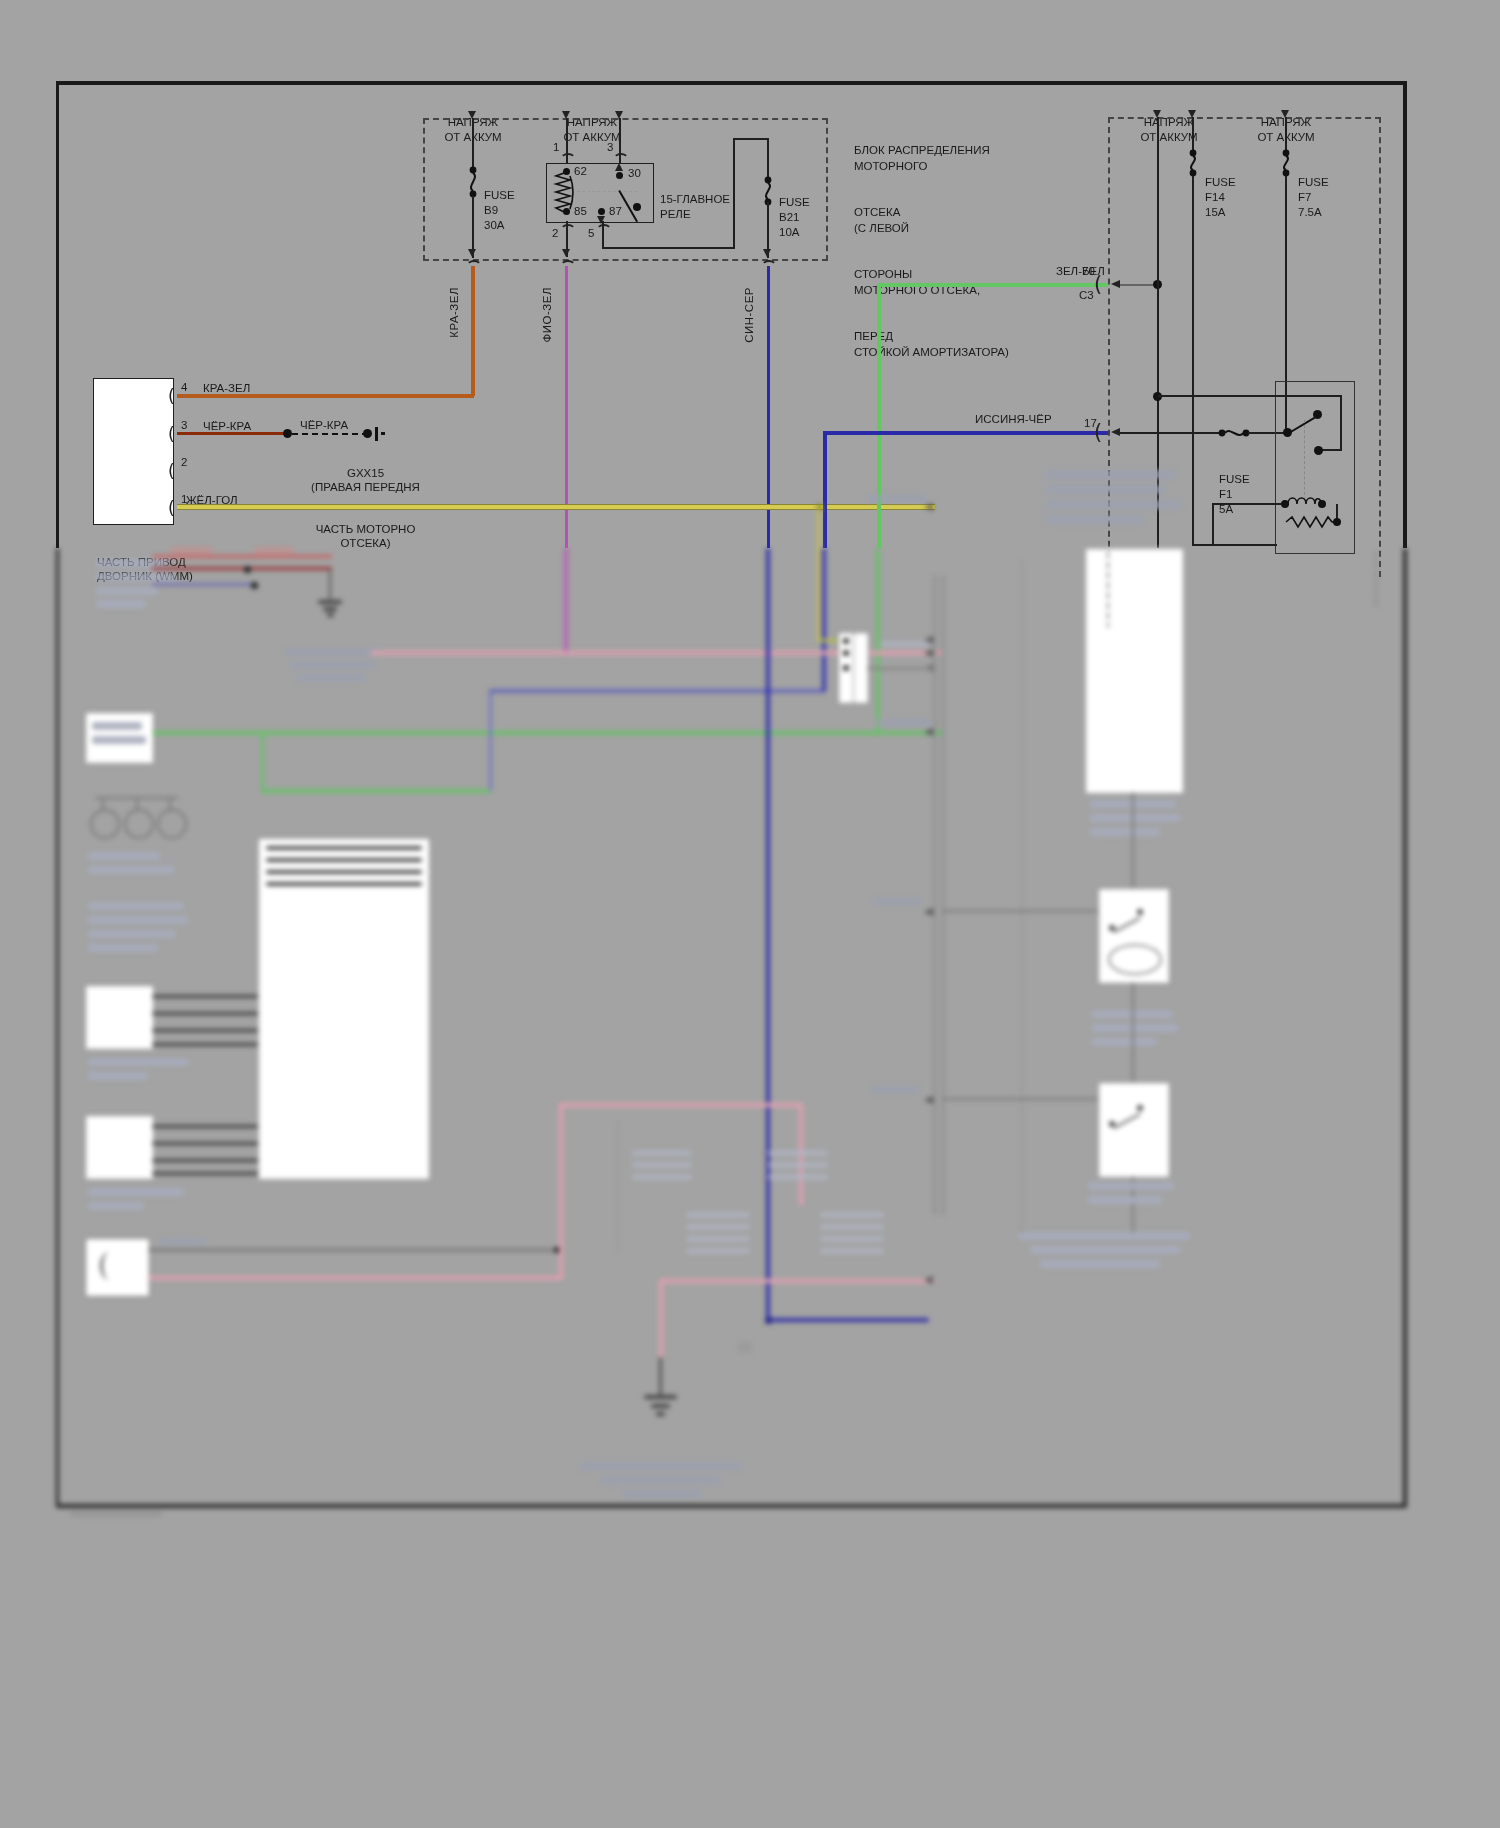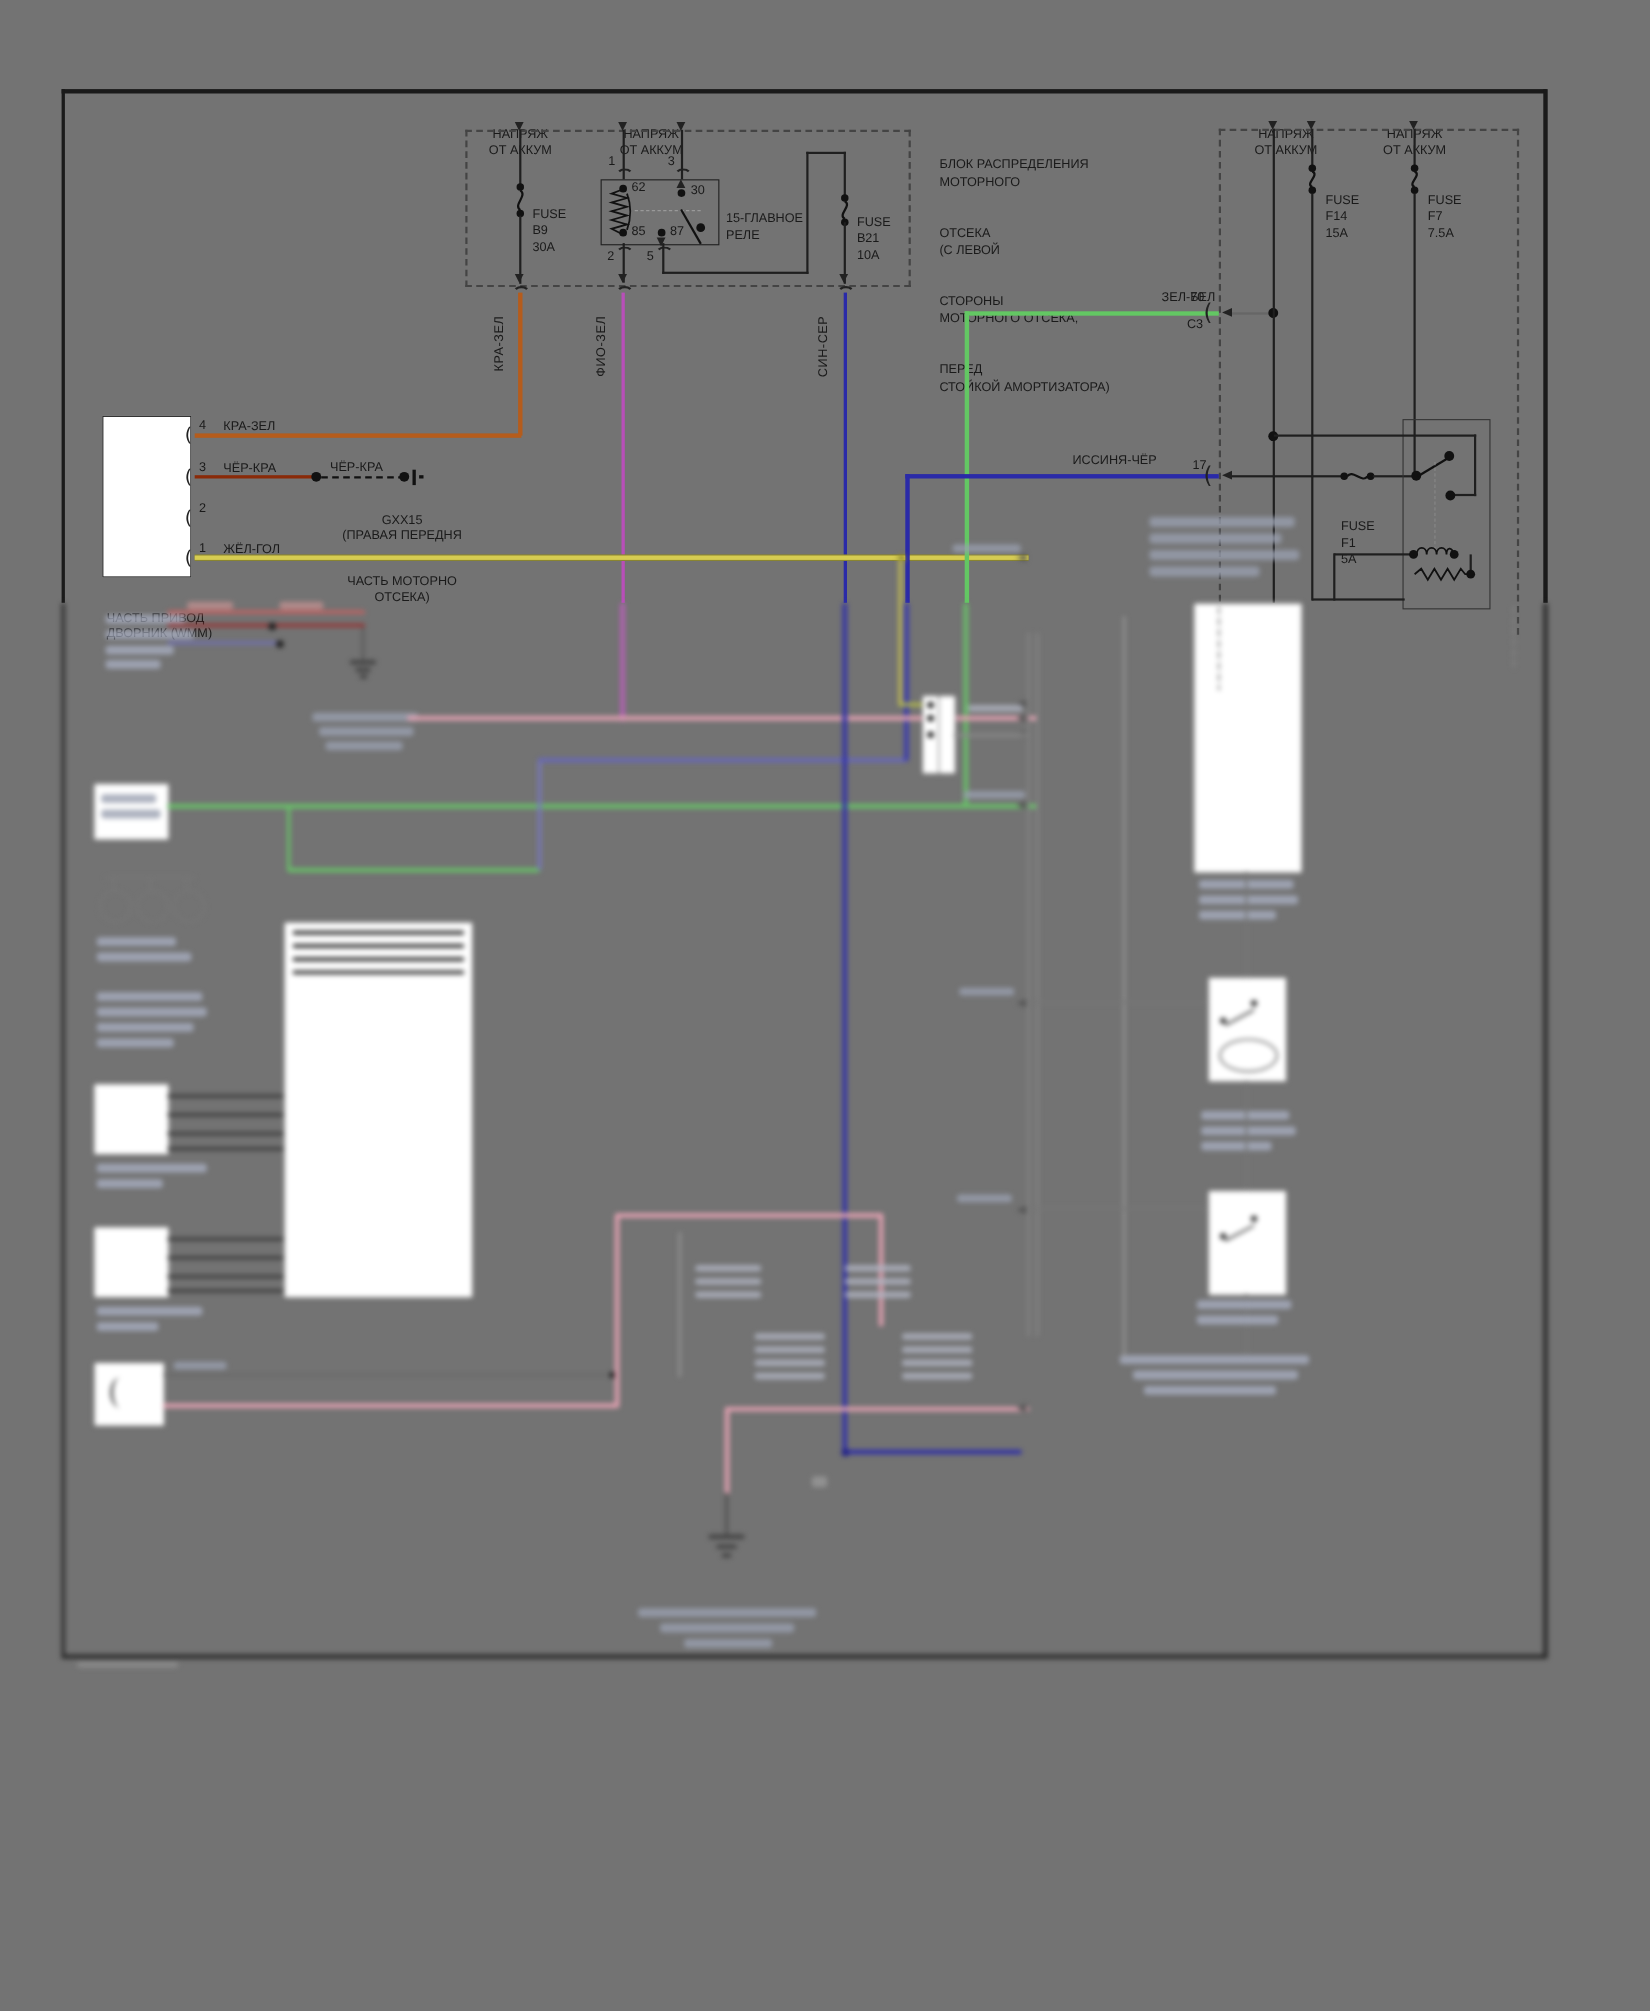--- a/index.html
+++ b/index.html
@@ -1,16 +1,16 @@
 <!DOCTYPE html>
 <html><head>
 <meta charset="utf-8">
 <style>
   html,body{margin:0;padding:0;background:#fff;}
-  .stage{position:relative;width:1500px;height:1828px;background:#737373;
+  .stage{position:relative;width:1500px;height:1828px;background:#a3a3a3;
          font-family:"Liberation Sans","DejaVu Sans",sans-serif;overflow:hidden;}
   .abs{position:absolute;}
   .lbl{position:absolute;font-size:11.5px;line-height:15px;color:#1a1a1a;white-space:pre;}
   .lbl.c{text-align:center;}
   .pin{position:absolute;font-size:11.5px;color:#1a1a1a;}
   .paren{position:absolute;font-size:17px;color:#222;font-family:"DejaVu Sans",sans-serif;}
   .vlabel{position:absolute;font-size:11.5px;color:#1a1a1a;writing-mode:vertical-rl;transform:rotate(180deg);letter-spacing:.5px;}
   .cap{position:absolute;border:2px solid transparent;border-top:2.2px solid #222;border-radius:50%;width:12px;height:9px;}
   .dot{position:absolute;background:#111;border-radius:50%;}
   .tri-d{position:absolute;width:0;height:0;border-left:4.5px solid transparent;border-right:4.5px solid transparent;border-top:8px solid #222;}
@@ -134,21 +134,21 @@
   <div class="paren" style="left:168px;top:386px;">(</div>
   <div class="paren" style="left:168px;top:424px;">(</div>
   <div class="paren" style="left:168px;top:461px;">(</div>
   <div class="paren" style="left:168px;top:498px;">(</div>
   <div class="pin" style="left:181px;top:381px;">4</div>
   <div class="pin" style="left:181px;top:419px;">3</div>
   <div class="pin" style="left:181px;top:456px;">2</div>
   <div class="pin" style="left:181px;top:493px;">1</div>
   <div class="lbl" style="left:203px;top:381px;">КРА-ЗЕЛ</div>
   <div class="lbl" style="left:203px;top:419px;">ЧЁР-КРА</div>
-  <div class="lbl" style="left:203px;top:493px;">ЖЁЛ-ГОЛ</div>
+  <div class="lbl" style="left:186px;top:493px;">ЖЁЛ-ГОЛ</div>
 
   <div class="abs" style="left:177px;top:394px;width:297px;height:3.5px;background:#b55c1c;"></div>
 
   <div class="abs" style="left:177px;top:432px;width:112px;height:3px;background:#8a2a08;"></div>
   <div class="dot" style="left:283px;top:429px;width:9px;height:9px;"></div>
   <div class="abs" style="left:292px;top:432.5px;width:76px;height:0;border-top:2.5px dashed #111;"></div>
   <div class="dot" style="left:363px;top:429px;width:9px;height:9px;"></div>
   <div class="abs" style="left:375px;top:427px;width:2.5px;height:14px;background:#111;"></div>
   <div class="abs" style="left:381px;top:432px;width:4px;height:3px;background:#111;"></div>
   <div class="lbl" style="left:300px;top:418px;">ЧЁР-КРА</div>

